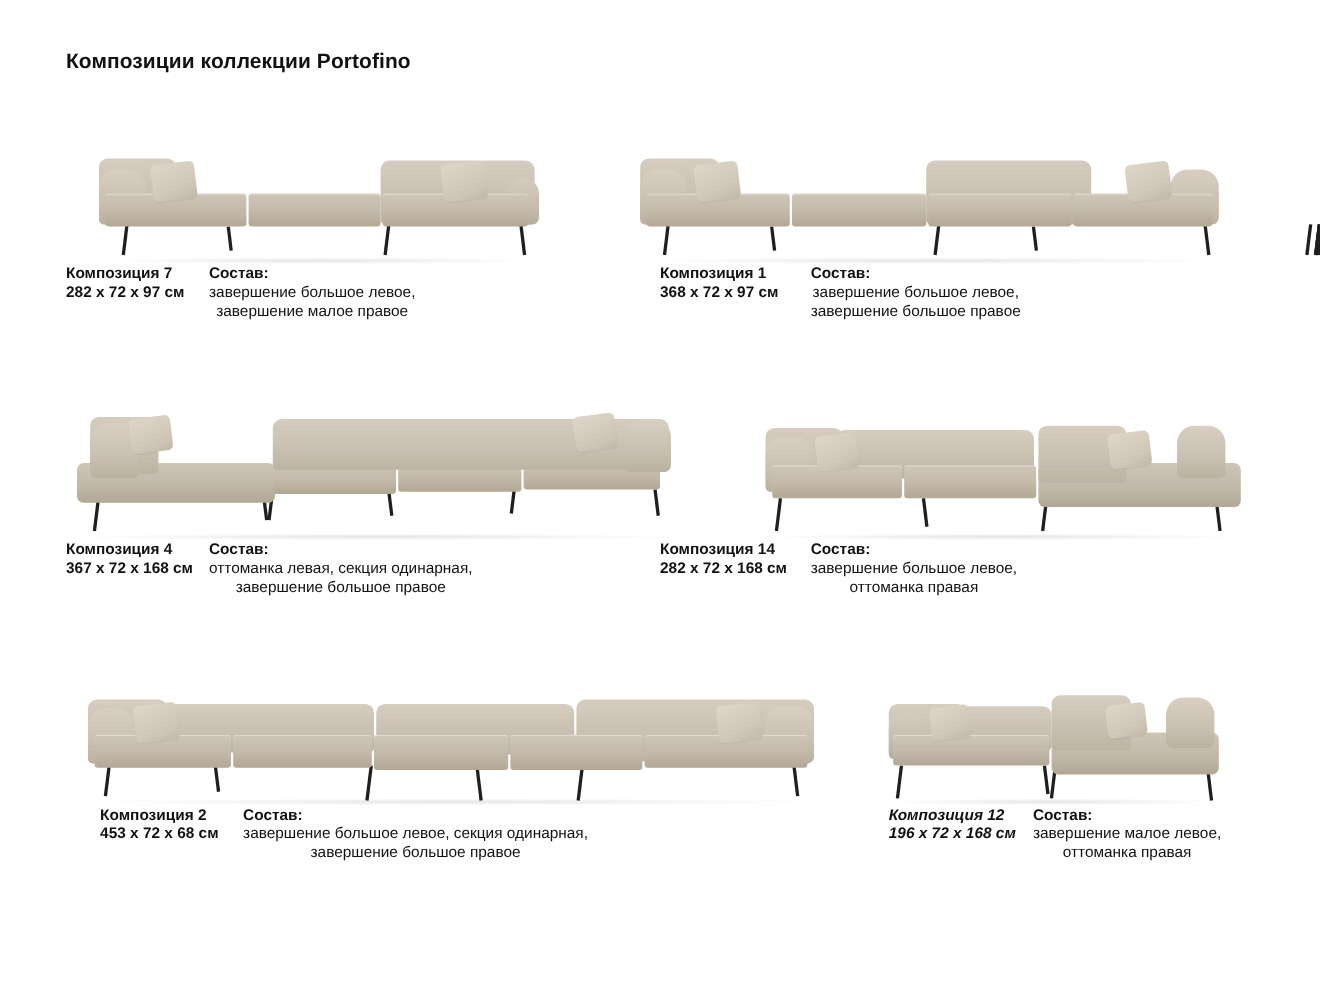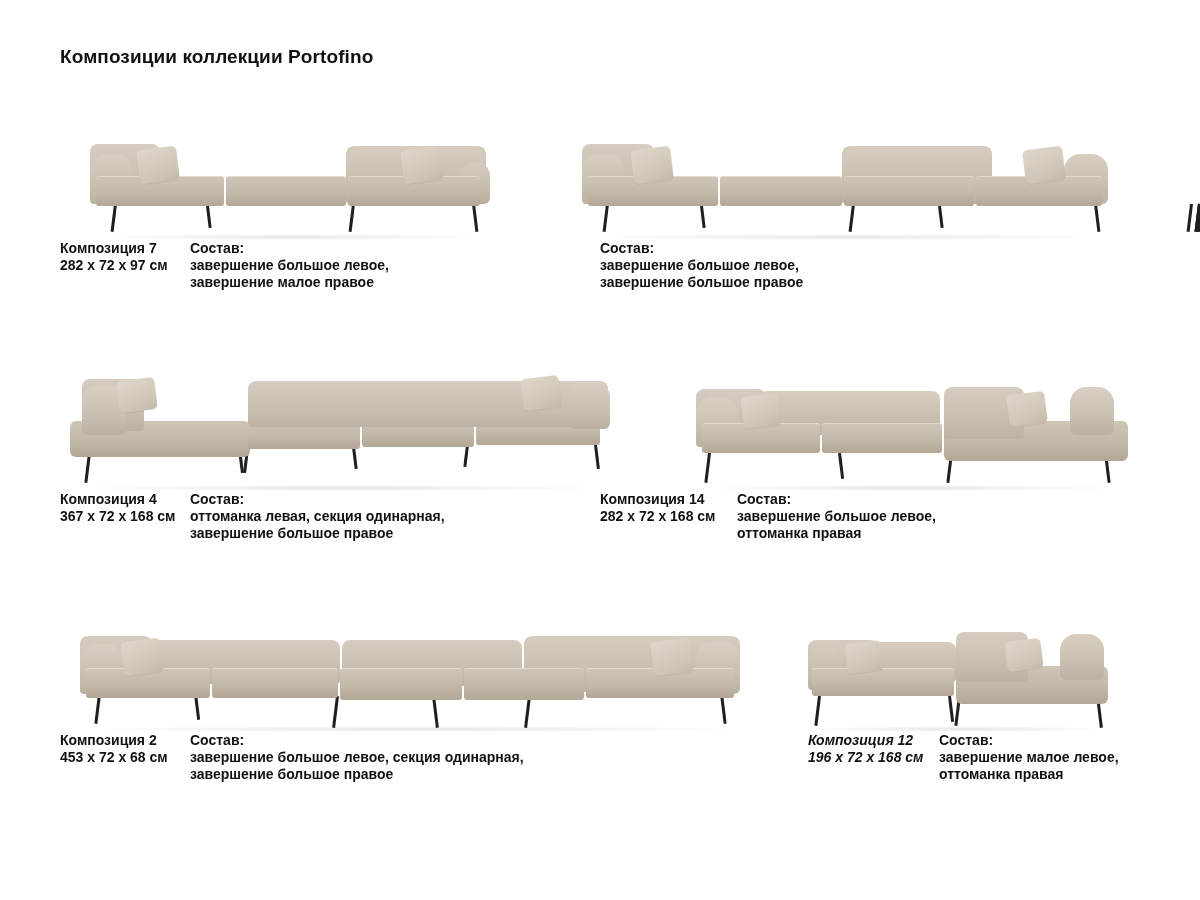--- a/index.html
+++ b/index.html
@@ -60,21 +60,21 @@
     color: #111;
   }
   .caption .col-name {
     font-weight: bold;
     white-space: nowrap;
   }
   .caption .col-comp {
     font-weight: bold;
   }
   .caption .col-comp .lbl { font-weight: bold; }
-  .caption .col-comp .val { font-weight: bold; }
+  .caption .col-comp .val { font-weight: normal; text-align: center; }
 
   
   .sofa {
     position: absolute;
     bottom: 0;
     left: 0;
   }
   .seat {
     position: absolute;
     border-radius: 3px;
@@ -194,20 +194,24 @@
             <div class="arm" style="left:482px; bottom:36px; width:44px;  height:50px;"></div>
             <div class="seat" style="left:6px;   bottom:34px; width:130px; height:30px;"></div>
             <div class="seat" style="left:138px; bottom:34px; width:122px; height:30px;"></div>
             <div class="seat" style="left:262px; bottom:34px; width:130px; height:30px;"></div>
             <div class="seat" style="left:394px; bottom:34px; width:126px; height:30px;"></div>
             <div class="pillow" style="left:50px;  bottom:58px; width:40px; height:34px;"></div>
             <div class="pillow" style="left:442px; bottom:58px; width:40px; height:34px;"></div>
           </div>
         </div>
         <div class="caption">
+          <div class="col-name" style="width:137px;">
+            <div>Композиция 1</div>
+            <div>368 x 72 x 97 см</div>
+          </div>
           <div class="col-comp">
             <div class="lbl">Состав:</div>
             <div class="val">завершение большое левое,</div>
             <div class="val">завершение большое правое</div>
           </div>
         </div>
       </div>
 
     </div>
 
@@ -316,21 +320,21 @@
             <div class="seat" style="left:6px;   bottom:34px; width:124px; height:30px;"></div>
             <div class="seat" style="left:132px; bottom:34px; width:126px; height:30px;"></div>
             <div class="seat" style="left:260px; bottom:32px; width:122px; height:32px;"></div>
             <div class="seat" style="left:384px; bottom:32px; width:120px; height:32px;"></div>
             <div class="seat" style="left:506px; bottom:34px; width:148px; height:30px;"></div>
             <div class="pillow" style="left:42px;  bottom:58px; width:40px; height:34px;"></div>
             <div class="pillow" style="left:572px; bottom:58px; width:40px; height:34px;"></div>
           </div>
         </div>
         <div class="caption">
-          <div class="col-name" style="width:130px;">
+          <div class="col-name" style="width:130px;margin-left:31px;">
             <div>Композиция 2</div>
             <div>453 x 72 x 68 см</div>
           </div>
           <div class="col-comp">
             <div class="lbl">Состав:</div>
             <div class="val">завершение большое левое, секция одинарная,</div>
             <div class="val">завершение большое правое</div>
           </div>
         </div>
       </div>

